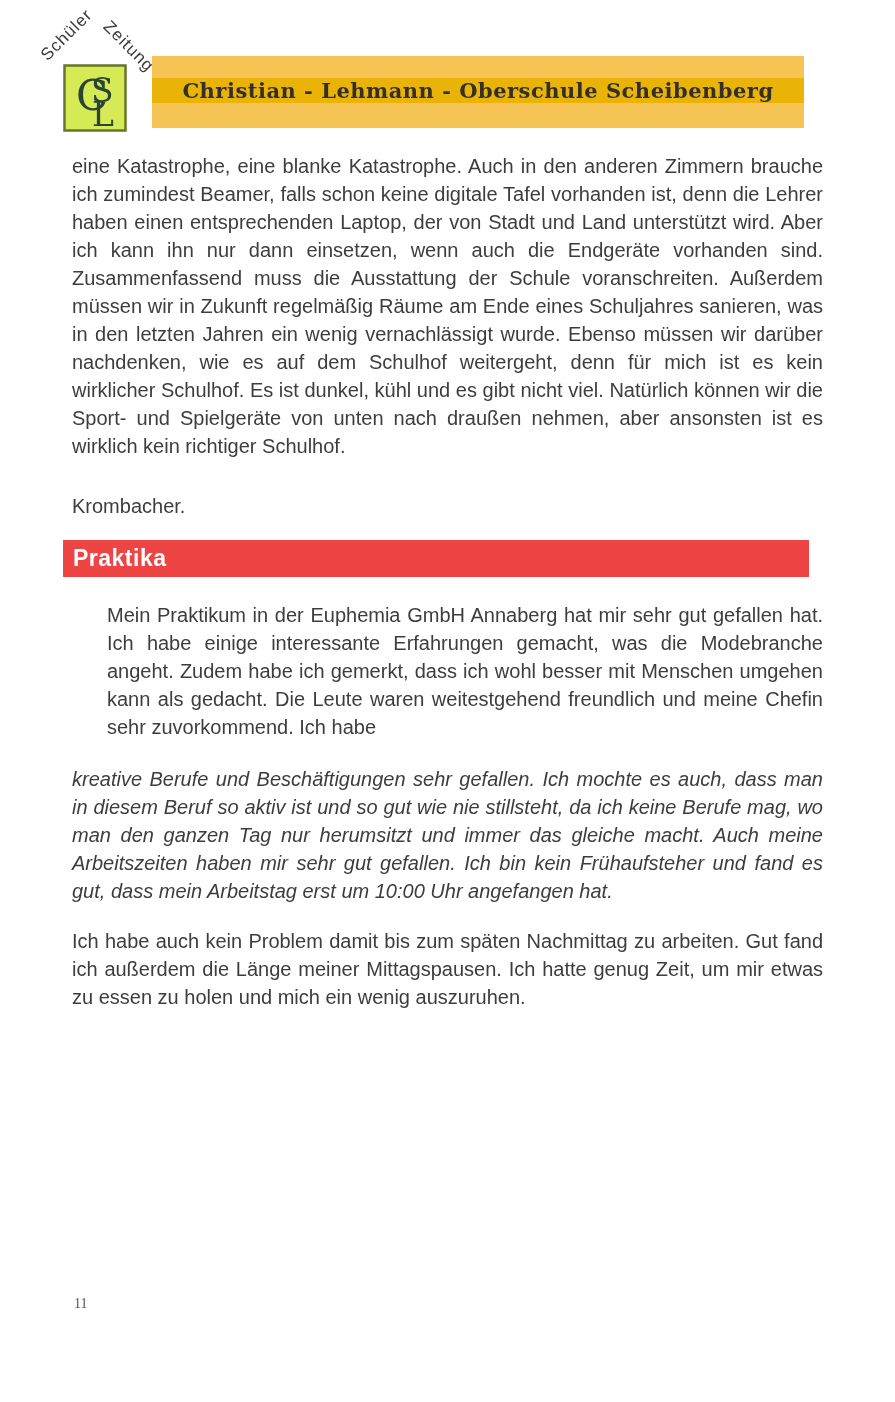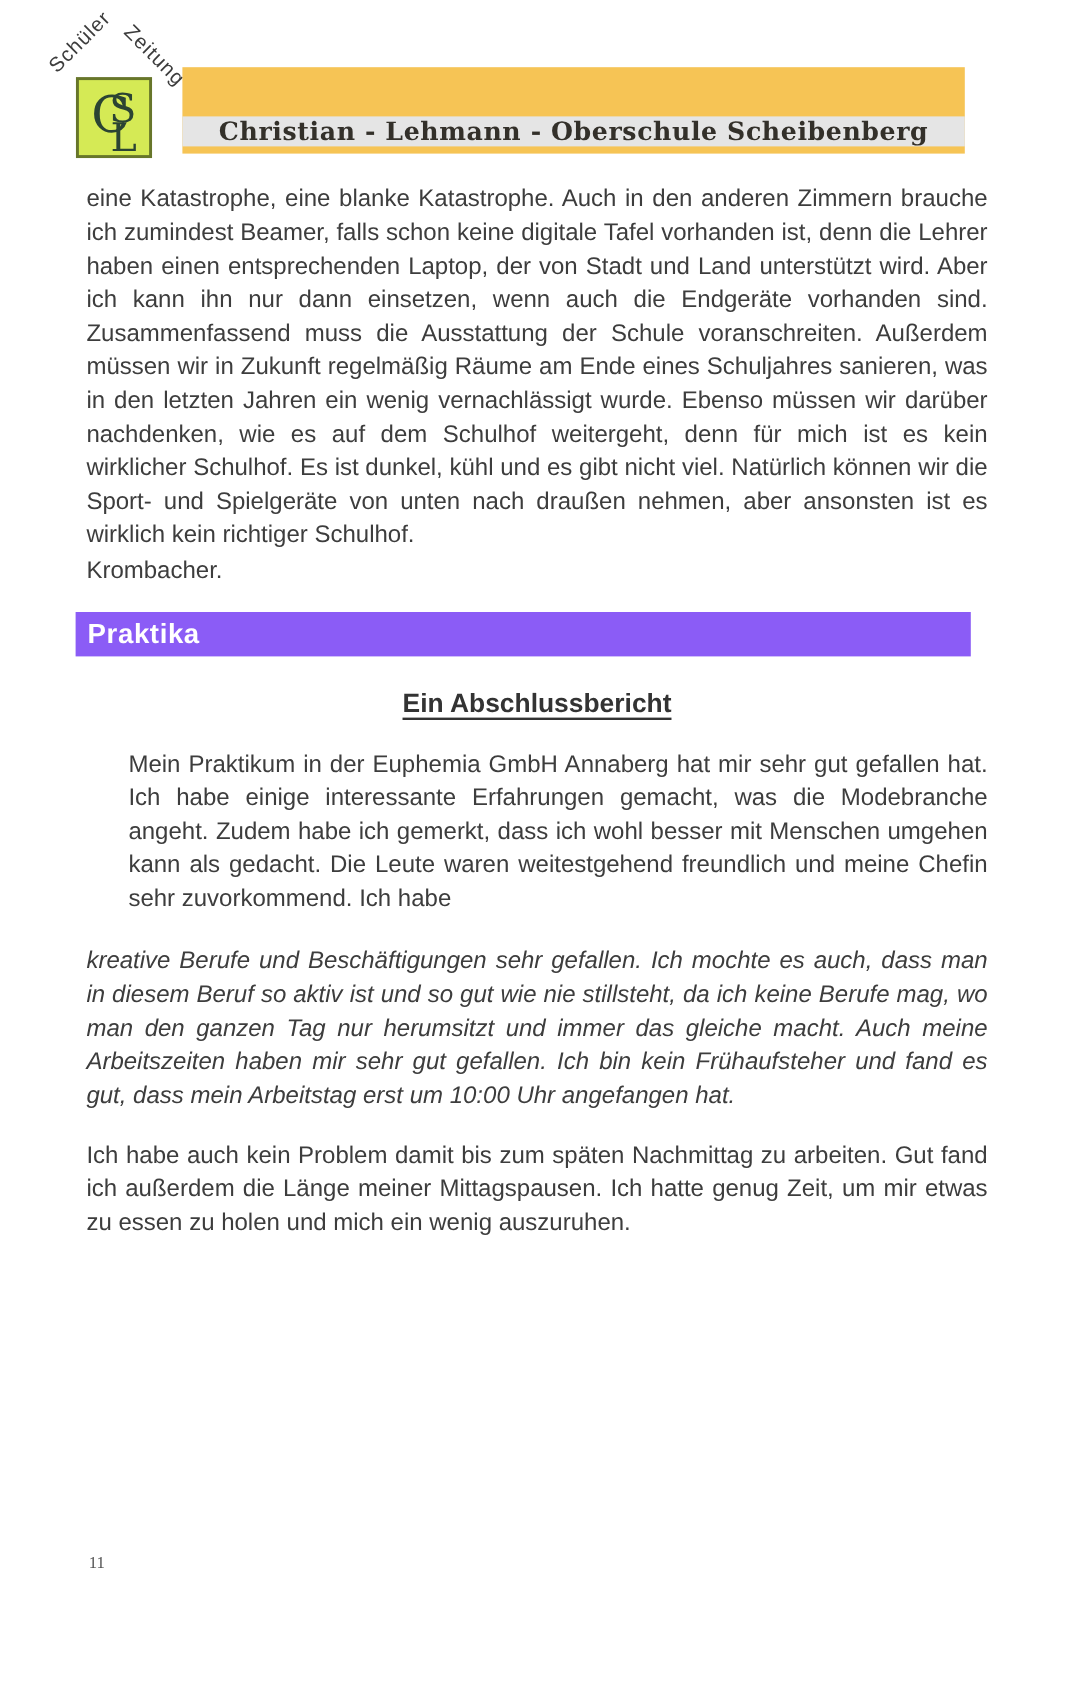--- a/index.html
+++ b/index.html
@@ -23,45 +23,45 @@
   .rot-left  { left:44px; top:48px; transform:rotate(-45deg); transform-origin:0 50%; }
   .rot-right { left:106px; top:14px; transform:rotate(45deg);  transform-origin:0 50%; }
   .logo-square { position:absolute; left:63px; top:64px; }
 
   .school-banner {
     position:absolute; left:152px; top:56px;
     width:652px; height:72px;
     background:#f6c455;
   }
   .banner-stripe {
-    position:absolute; left:0; right:0; top:41px; height:25px;
-    background:#e5e5e5;
+    position:absolute; left:0; right:0; top:22px; height:25px;
+    background:#eab308;
     display:flex; align-items:center; justify-content:center;
   }
   .banner-title {
     font-family:"DejaVu Serif", serif;
     font-weight:bold; font-size:21px; letter-spacing:0.5px;
     color:#33302a; white-space:nowrap;
   }
 
   
   .article { position:absolute; left:72px; top:152px; width:751px; }
   .article p {
     font-size:20px; line-height:28px;
     text-align:justify;
     color:#3d3d3d;
   }
   p.question { margin-top:16px; font-weight:bold; color:#323232; }
-  p.answer   { margin-top:2px; }
+  p.answer   { margin-top:32px; }
 
   .section-banner {
     margin-top:20px;
     margin-left:-9px; margin-right:14px;
     height:37px;
-    background:#8b5cf6;
+    background:#ef4444;
     display:flex; align-items:center;
     padding-left:10px;
   }
   .section-banner-label {
     color:#ffffff; font-weight:bold; font-size:23px; letter-spacing:0.5px;
   }
 
   .report-heading {
     margin-top:26px;
     text-align:center;
@@ -108,21 +108,20 @@
 
     <p>eine Katastrophe, eine blanke Katastrophe. Auch in den anderen Zimmern brauche ich zumindest Beamer, falls schon keine digitale Tafel vorhanden ist, denn die Lehrer haben einen entsprechenden Laptop, der von Stadt und Land unterstützt wird. Aber ich kann ihn nur dann einsetzen, wenn auch die Endgeräte vorhanden sind. Zusammenfassend muss die Ausstattung der Schule voranschreiten. Außerdem müssen wir in Zukunft regelmäßig Räume am Ende eines Schuljahres sanieren, was in den letzten Jahren ein wenig vernachlässigt wurde. Ebenso müssen wir darüber nachdenken, wie es auf dem Schulhof weitergeht, denn für mich ist es kein wirklicher Schulhof. Es ist dunkel, kühl und es gibt nicht viel. Natürlich können wir die Sport- und Spielgeräte von unten nach draußen nehmen, aber ansonsten ist es wirklich kein richtiger Schulhof.</p>
 
 
     <p class="answer">Krombacher.</p>
 
     <div class="section-banner">
       <span class="section-banner-label">Praktika</span>
     </div>
 
-    <div class="report-heading">Ein Abschlussbericht</div>
 
     <p class="rp-0">Mein Praktikum in der Euphemia GmbH Annaberg hat mir sehr gut gefallen hat. Ich habe einige interessante Erfahrungen gemacht, was die Modebranche angeht. Zudem habe ich gemerkt, dass ich wohl besser mit Menschen umgehen kann als gedacht. Die Leute waren weitestgehend freundlich und meine Chefin sehr zuvorkommend. Ich habe</p>
 
 
     <p class="rp-2">kreative Berufe und Beschäftigungen sehr gefallen. Ich mochte es auch, dass man in diesem Beruf so aktiv ist und so gut wie nie stillsteht, da ich keine Berufe mag, wo man den ganzen Tag nur herumsitzt und immer das gleiche macht. Auch meine Arbeitszeiten haben mir sehr gut gefallen. Ich bin kein Frühaufsteher und fand es gut, dass mein Arbeitstag erst um 10:00 Uhr angefangen hat.</p>
 
     <p class="rp-3">Ich habe auch kein Problem damit bis zum späten Nachmittag zu arbeiten. Gut fand ich außerdem die Länge meiner Mittagspausen. Ich hatte genug Zeit, um mir etwas zu essen zu holen und mich ein wenig auszuruhen.</p>
 
   </div>
 

